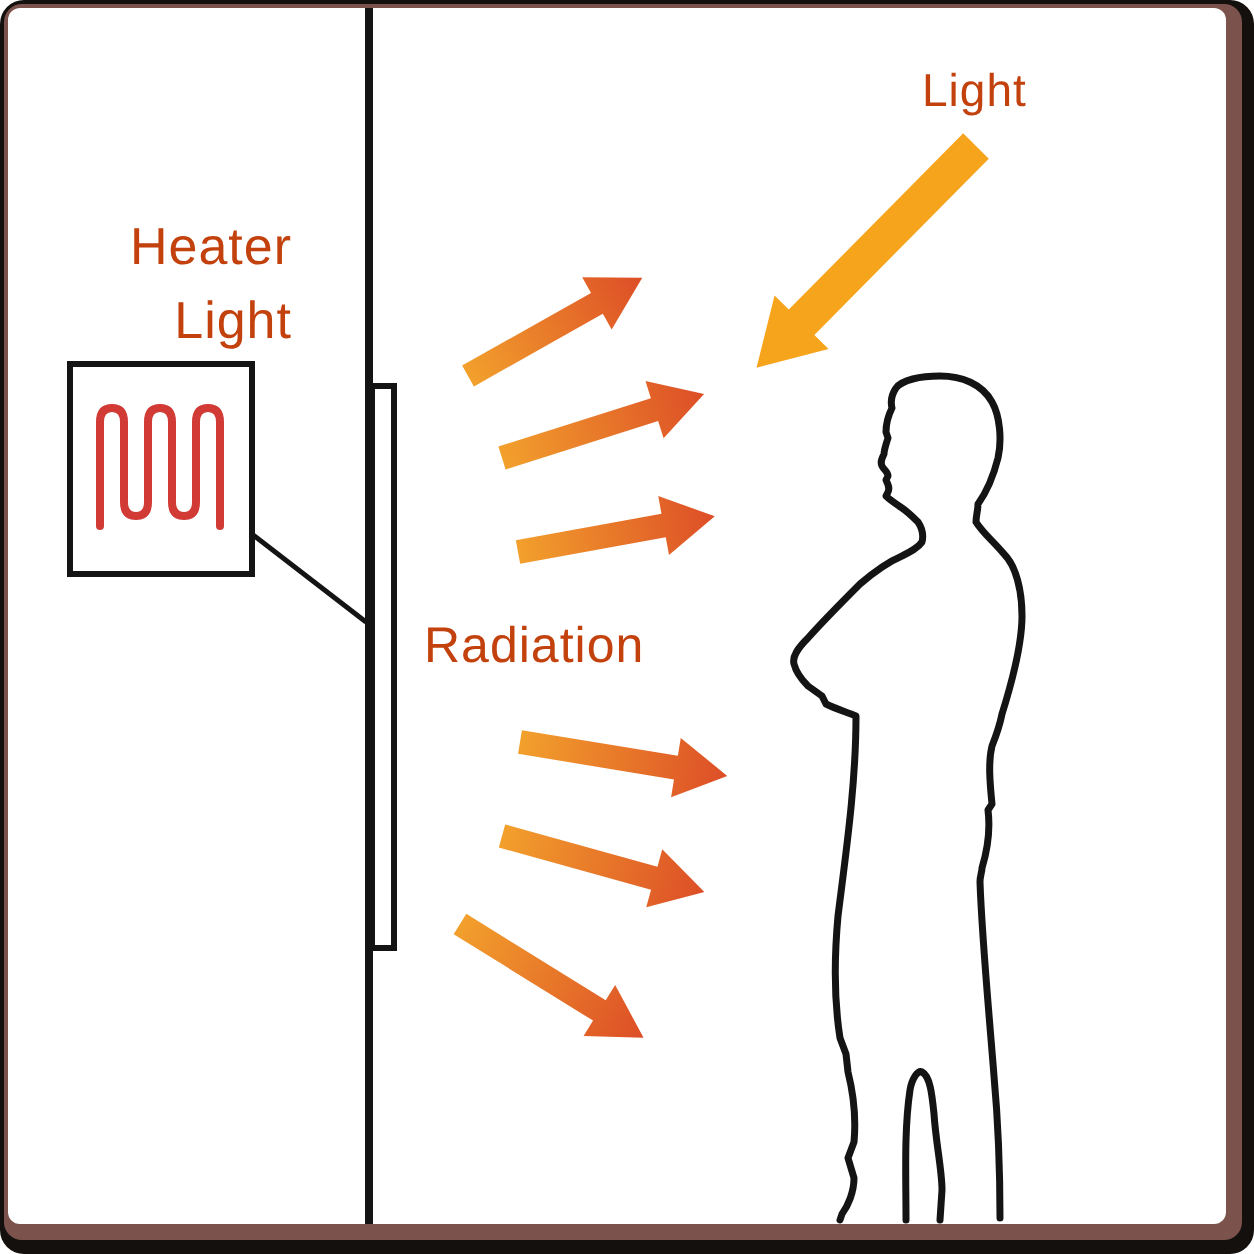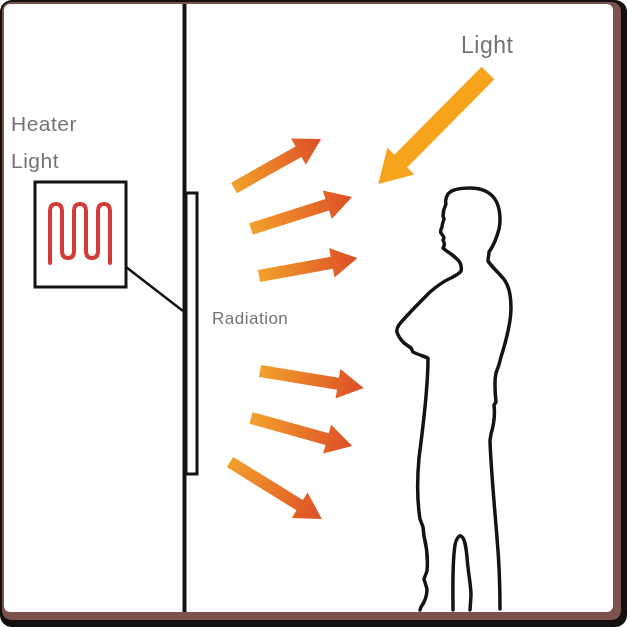--- a/index.html
+++ b/index.html
@@ -27,32 +27,32 @@
   .canvas{
     width:100%;height:100%;
     background:#ffffff;
     border-radius:6px;
   }
   .scene{
     position:absolute;left:0;top:0;
   }
   .label{
     position:absolute;
-    color:#737373;
+    color:#c2410c;
     white-space:nowrap;
     letter-spacing:0.5px;
   }
   .label-heater{
     left:11px;top:105px;width:135px;
-    text-align:left;
-    font-size:21px;line-height:37px;
+    text-align:right;
+    font-size:26px;line-height:37px;
   }
   .label-radiation{
     left:212px;top:309px;
-    font-size:17px;
+    font-size:25px;
   }
   .label-light{
     left:461px;top:32px;
     font-size:23px;
   }
 </style>
 </head>
 <body>
 
 <div class="page">

